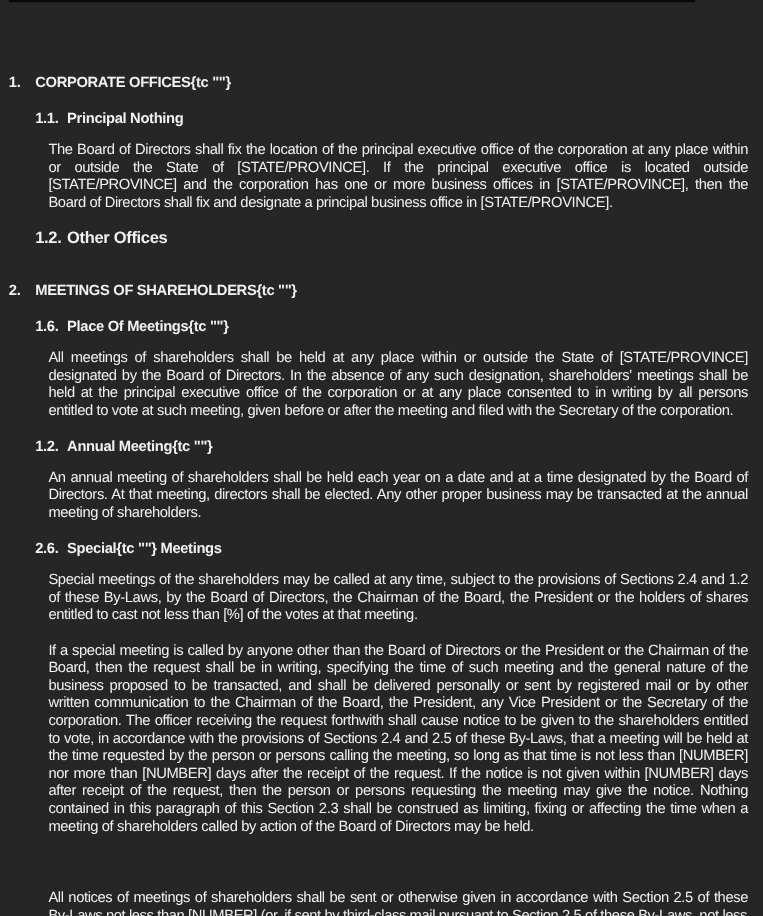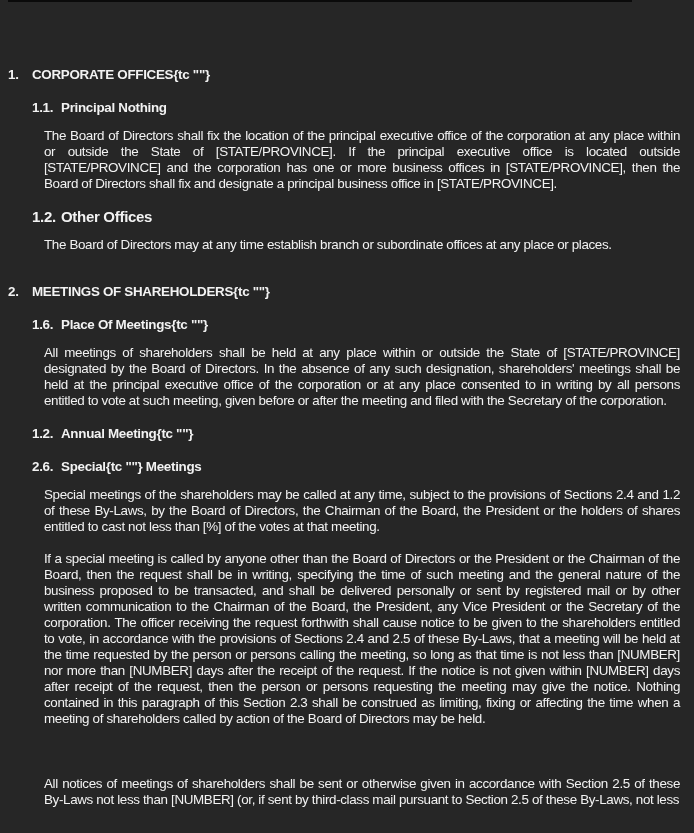--- a/index.html
+++ b/index.html
@@ -91,41 +91,41 @@
       <h3 class="sub-heading" style="font-size:13.4px;">
         <span class="sub-num">1.1.</span><span>Principal Nothing</span>
       </h3>
       <p class="para">The Board of Directors shall fix the location of the principal executive office of the corporation at any place within or outside the State of [STATE/PROVINCE]. If the principal executive office is located outside [STATE/PROVINCE] and the corporation has one or more business offices in [STATE/PROVINCE], then the Board of Directors shall fix and designate a principal business office in [STATE/PROVINCE].</p>
     </div>
 
     <div class="subsection">
       <h3 class="sub-heading" style="font-size:15px;">
         <span class="sub-num">1.2.</span><span>Other Offices</span>
       </h3>
-      <p class="para">The Board of Directors may at any time establish branch or subordinate offices at any place or places.</p>
     </div>
   </div>
 
   <div class="section">
     <h2 class="section-heading" style="font-size:13.4px;">
       <span class="section-num">2.</span>
       <span>MEETINGS OF SHAREHOLDERS{tc ""}</span>
     </h2>
 
     <div class="subsection">
       <h3 class="sub-heading" style="font-size:13.4px;">
         <span class="sub-num">1.6.</span><span>Place Of Meetings{tc ""}</span>
       </h3>
       <p class="para">All meetings of shareholders shall be held at any place within or outside the State of [STATE/PROVINCE] designated by the Board of Directors. In the absence of any such designation, shareholders' meetings shall be held at the principal executive office of the corporation or at any place consented to in writing by all persons entitled to vote at such meeting, given before or after the meeting and filed with the Secretary of the corporation.</p>
     </div>
 
     <div class="subsection">
       <h3 class="sub-heading" style="font-size:13.4px;">
         <span class="sub-num">1.2.</span><span>Annual Meeting{tc ""}</span>
       </h3>
+      <p class="para">An annual meeting of shareholders shall be held each year on a date and at a time designated by the Board of Directors. At that meeting, directors shall be elected. Any other proper business may be transacted at the annual meeting of shareholders.</p>
     </div>
 
     <div class="subsection">
       <h3 class="sub-heading" style="font-size:13.4px;">
         <span class="sub-num">2.6.</span><span>Special{tc ""} Meetings</span>
       </h3>
       <p class="para">Special meetings of the shareholders may be called at any time, subject to the provisions of Sections 2.4 and 1.2 of these By-Laws, by the Board of Directors, the Chairman of the Board, the President or the holders of shares entitled to cast not less than [%] of the votes at that meeting.</p>
       <p class="para">If a special meeting is called by anyone other than the Board of Directors or the President or the Chairman of the Board, then the request shall be in writing, specifying the time of such meeting and the general nature of the business proposed to be transacted, and shall be delivered personally or sent by registered mail or by other written communi­cation to the Chairman of the Board, the President, any Vice President or the Secretary of the corporation. The officer receiving the request forthwith shall cause notice to be given to the shareholders entitled to vote, in accordance with the provisions of Sections 2.4 and 2.5 of these By-Laws, that a meeting will be held at the time requested by the person or persons calling the meeting, so long as that time is not less than [NUMBER] nor more than [NUMBER] days after the receipt of the request. If the notice is not given within [NUMBER] days after receipt of the request, then the person or persons requesting the meeting may give the notice. Nothing contained in this paragraph of this Section 2.3 shall be construed as limiting, fixing or affecting the time when a meeting of shareholders called by action of the Board of Directors may be held.</p>
     </div>
 

